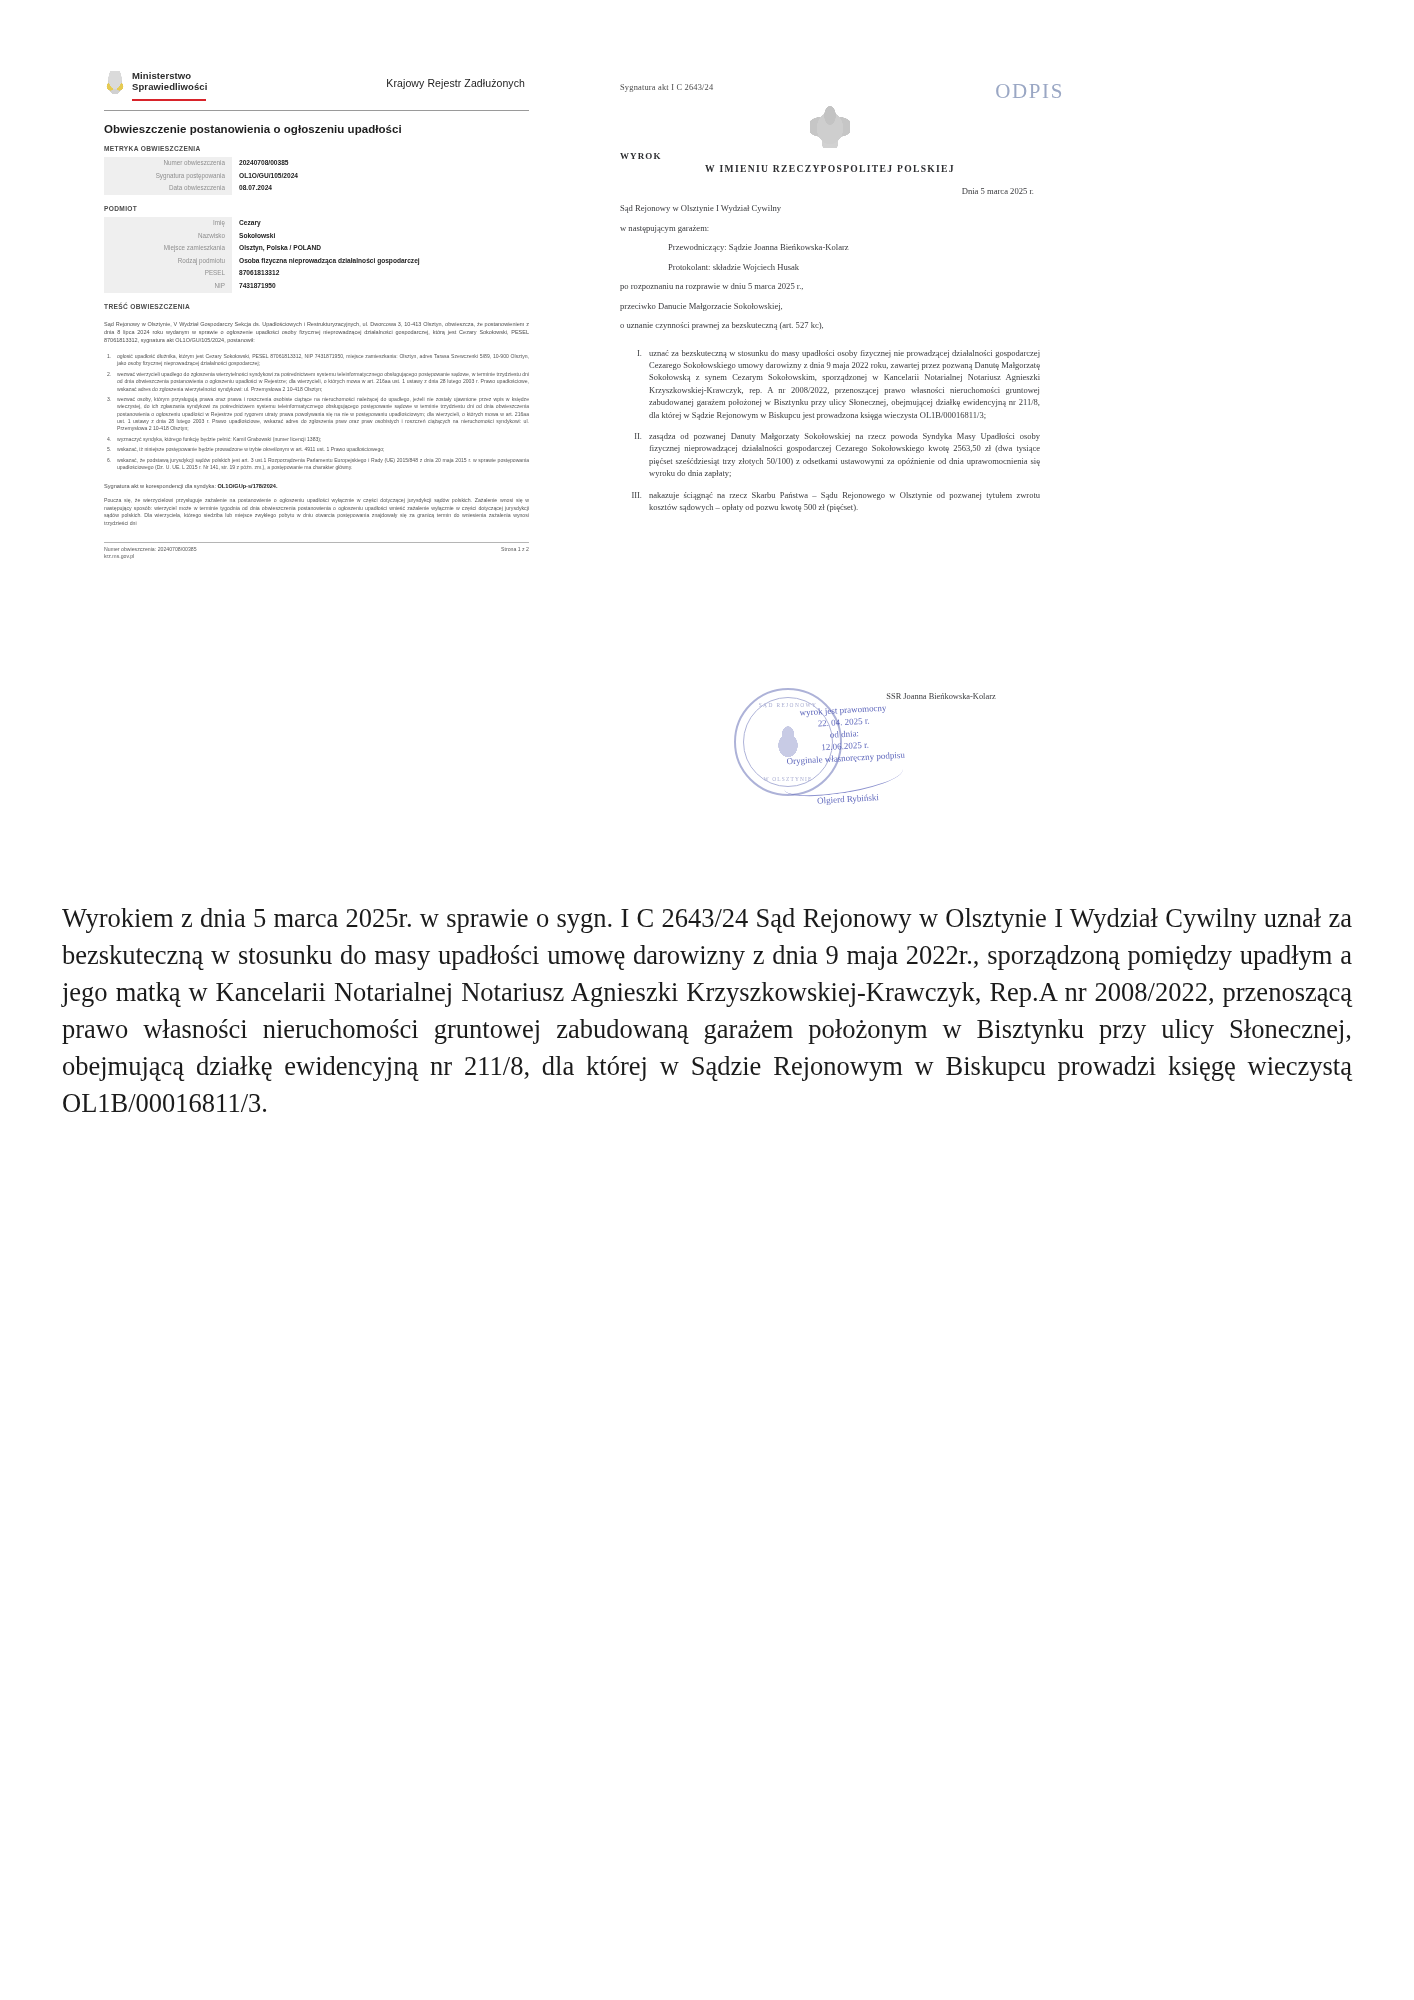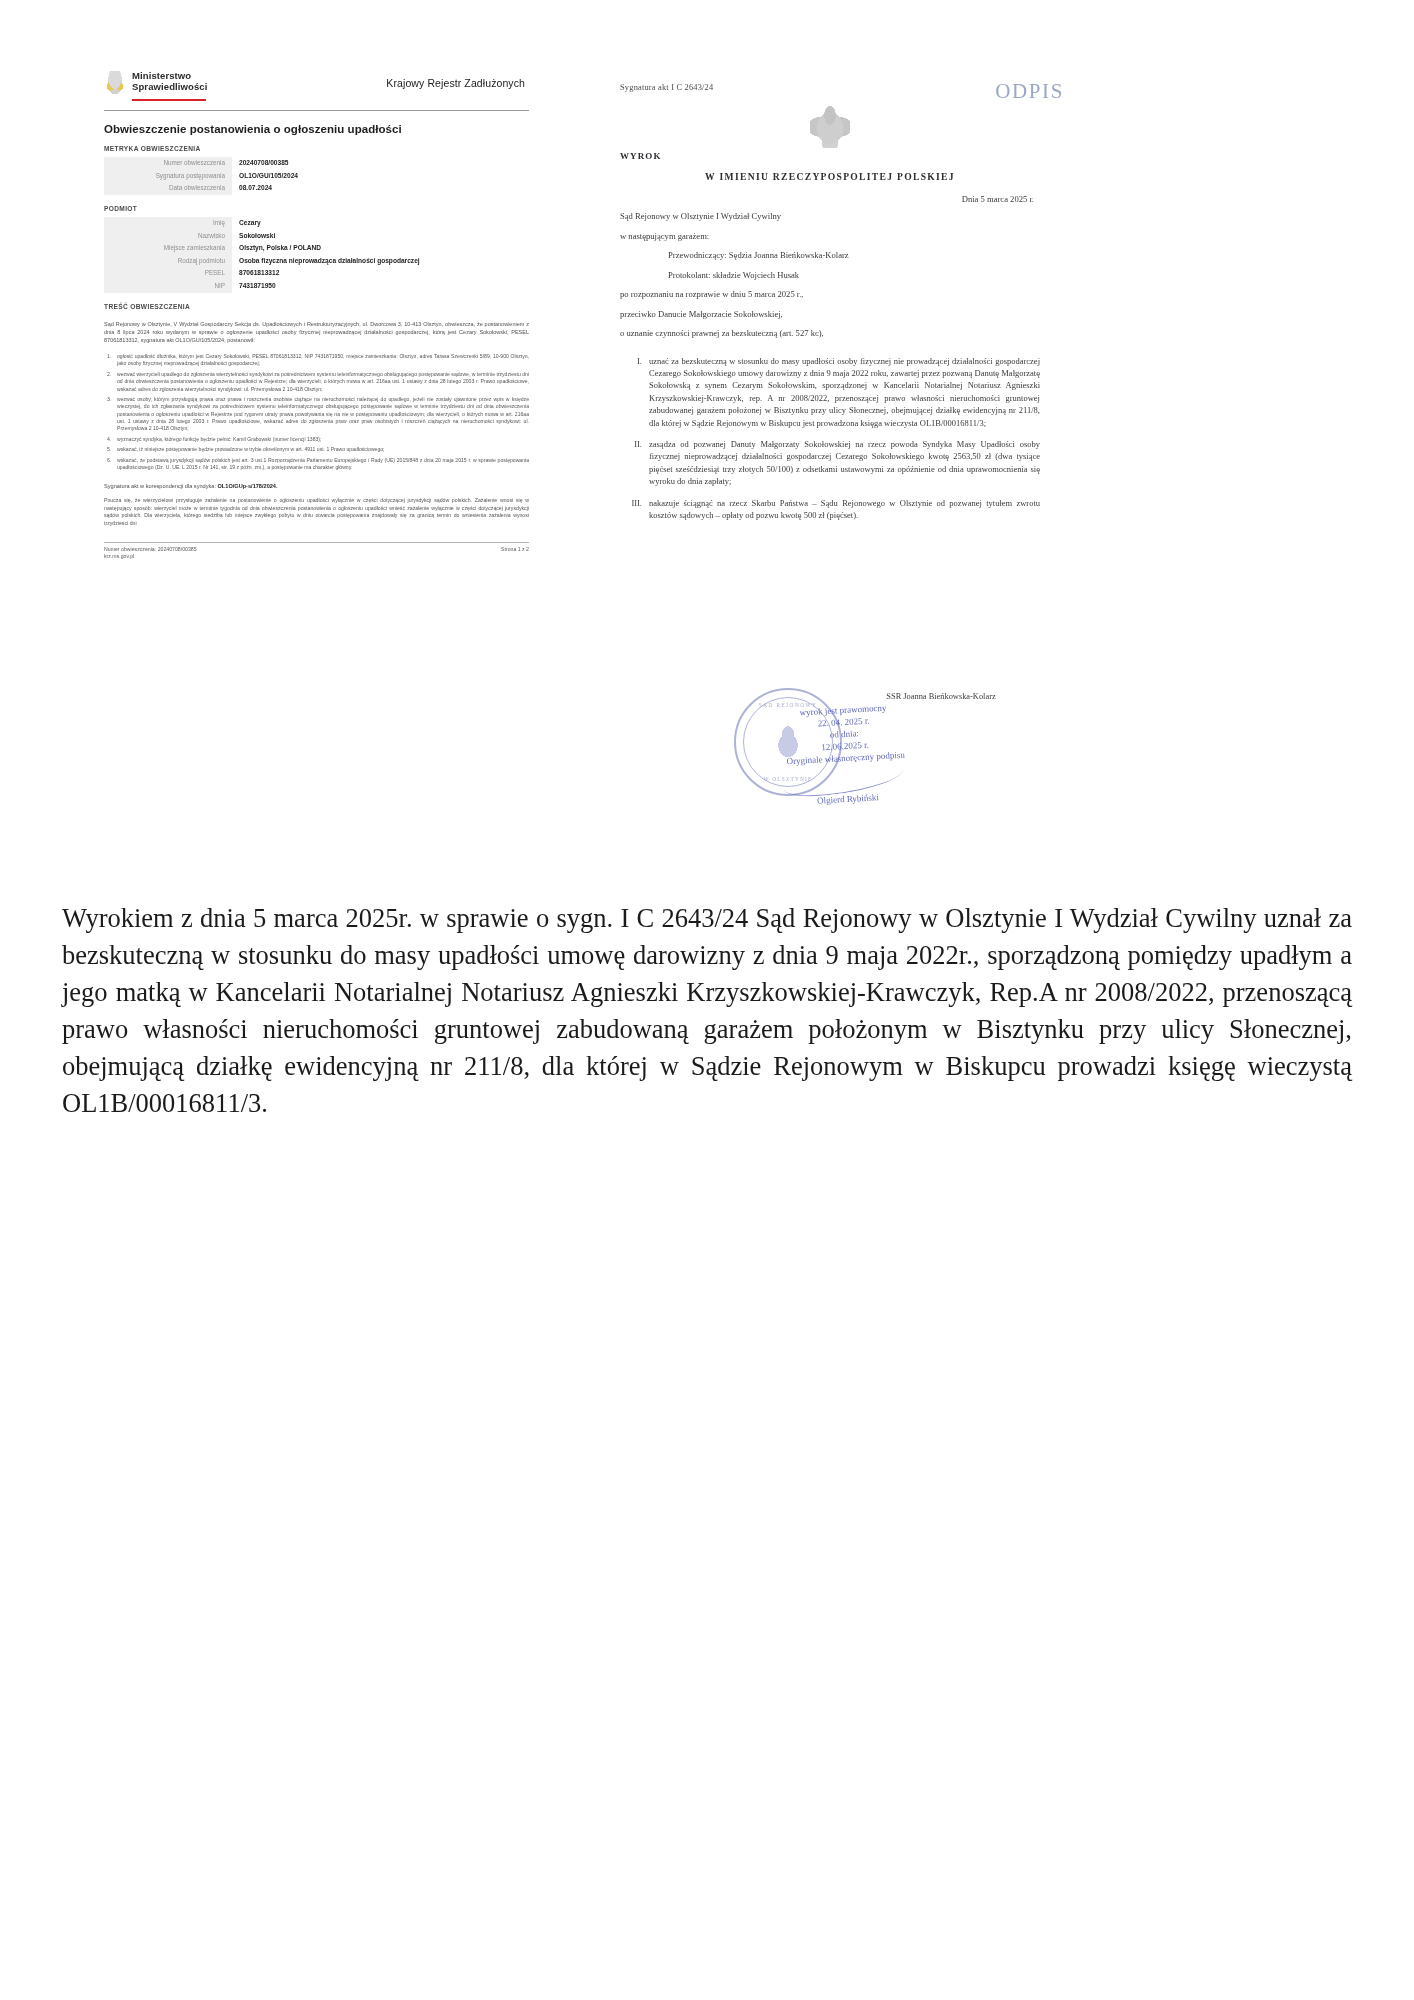--- a/index.html
+++ b/index.html
@@ -83,21 +83,21 @@
     width:40px;height:44px;margin:12px auto 0;
     background:
       radial-gradient(ellipse at 50% 26%, #b9b9b9 0 20%, transparent 21%),
       radial-gradient(ellipse at 50% 55%, #c6c6c6 0 46%, transparent 47%),
       radial-gradient(ellipse at 26% 52%, #bdbdbd 0 30%, transparent 31%),
       radial-gradient(ellipse at 74% 52%, #bdbdbd 0 30%, transparent 31%),
       radial-gradient(ellipse at 50% 84%, #c9c9c9 0 28%, transparent 29%);
     opacity:.85;
   }
   .w-wyrok{text-align:left;font-size:9px;font-weight:700;letter-spacing:1.1px;margin-top:3px;color:#2c2d30;}
-  .w-imieniu{text-align:center;font-size:9.6px;font-weight:700;letter-spacing:1.3px;margin-top:10px;color:#2c2d30;}
+  .w-imieniu{text-align:center;font-size:9.6px;font-weight:700;letter-spacing:1.3px;margin-top:2px;color:#2c2d30;}
   .w-date{text-align:right;font-size:8.6px;margin-top:12px;padding-right:6px;}
   .w-p{font-size:8.6px;line-height:13.5px;margin-top:6px;}
   .w-ind1{padding-left:48px;}
   .w-just{text-align:justify;}
   .w-list{margin:14px 0 0 0;padding:0;list-style:none;}
   .w-list li{display:flex;margin-bottom:9px;font-size:8.5px;line-height:12.4px;}
   .w-num{width:22px;flex:none;text-align:right;padding-right:7px;}
   .w-txt{flex:1;text-align:justify;}
   .w-sign{
     position:absolute;right:4px;top:607px;width:190px;text-align:center;
@@ -253,21 +253,21 @@
       <div class="odpis">ODPIS</div>
 
       <div class="eagle-lg"></div>
       <div class="w-wyrok">WYROK</div>
       <div class="w-imieniu">W  IMIENIU  RZECZYPOSPOLITEJ  POLSKIEJ</div>
 
       <div class="w-date">Dnia 5 marca 2025 r.</div>
 
       <div class="w-p">Sąd Rejonowy w Olsztynie I Wydział Cywilny</div>
       <div class="w-p">w następującym garażem:</div>
-      <div class="w-p w-ind1">Przewodniczący:   Sędzia Joanna Bieńkowska-Kolarz</div>
+      <div class="w-p w-ind1">Przewodniczący:   Sądzie Joanna Bieńkowska-Kolarz</div>
       <div class="w-p w-ind1">Protokolant:   składzie Wojciech Husak</div>
       <div class="w-p">po rozpoznaniu na rozprawie w dniu 5 marca 2025 r.,</div>
       <div class="w-p">przeciwko Danucie Małgorzacie Sokołowskiej,</div>
       <div class="w-p">o uznanie czynności prawnej za bezskuteczną (art. 527 kc),</div>
 
       <ul class="w-list">
         <li>
           <span class="w-num">I.</span>
           <span class="w-txt">uznać za bezskuteczną w stosunku do masy upadłości osoby fizycznej nie prowadzącej działalności gospodarczej Cezarego Sokołowskiego umowy darowizny z dnia 9 maja 2022 roku, zawartej przez pozwaną Danutę Małgorzatę Sokołowską z synem Cezarym Sokołowskim, sporządzonej w Kancelarii Notarialnej Notariusz Agnieszki Krzyszkowskiej-Krawczyk, rep. A nr 2008/2022, przenoszącej prawo własności nieruchomości gruntowej zabudowanej garażem położonej w Bisztynku przy ulicy Słonecznej, obejmującej działkę ewidencyjną nr 211/8, dla której w Sądzie Rejonowym w Biskupcu jest prowadzona księga wieczysta OL1B/00016811/3;</span>
         </li>

